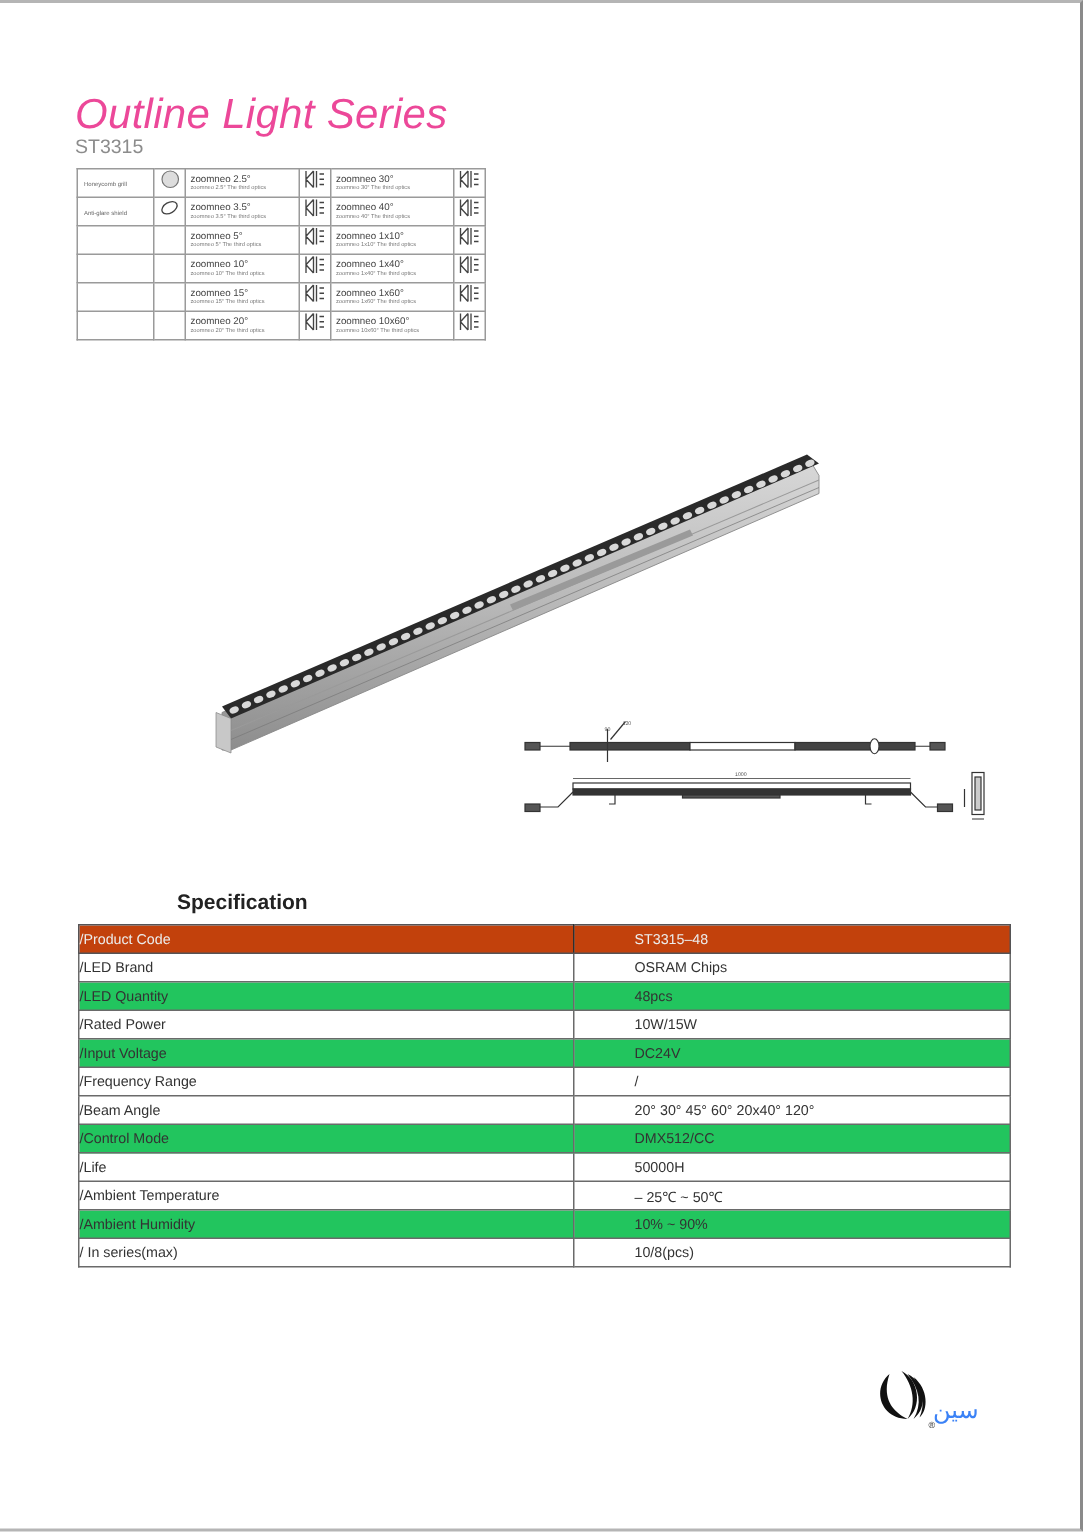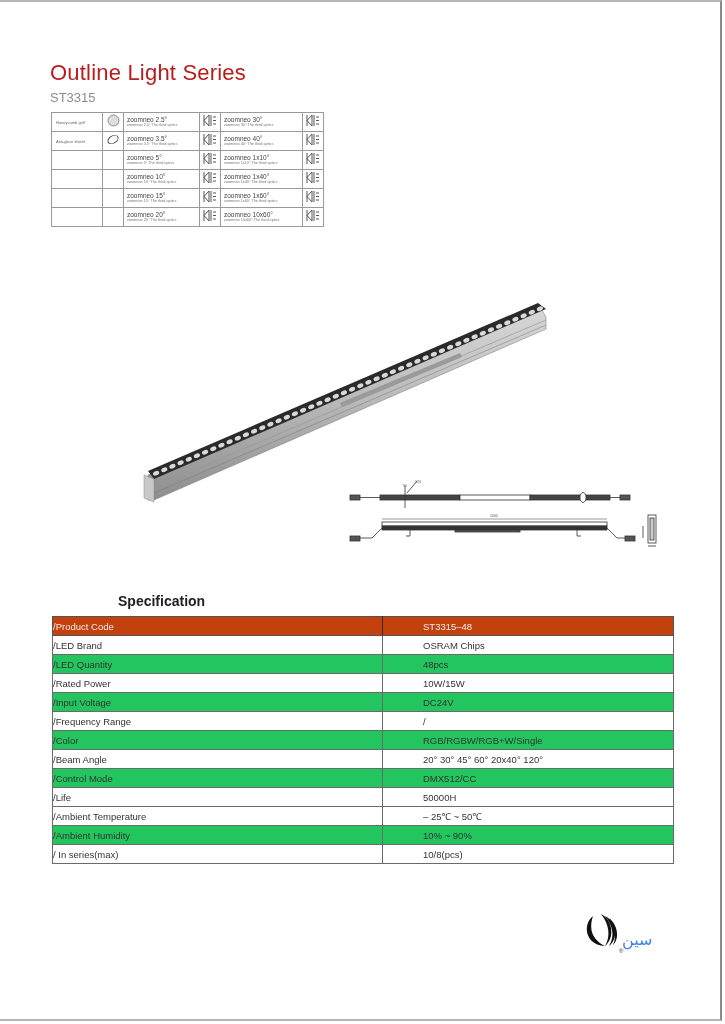--- a/index.html
+++ b/index.html
@@ -7,21 +7,21 @@
     width: 725px; height: 1024px; position: relative; overflow: hidden;
     background: #ffffff;
     font-family: "Liberation Sans", sans-serif;
     color: #333;
   }
   .page-frame {
     position: absolute; left: 0; top: 0; width: 722px; height: 1021px;
     border-top: 2px solid #b5b5b5; border-bottom: 2px solid #b5b5b5; border-right: 2px solid #8a8a8a;
     box-sizing: border-box;
   }
-  .title { position: absolute; left: 50px; top: 60px; font-size: 22px; color: #b91c1c; font-weight: normal; letter-spacing: 0.2px; }
+  .title { position: absolute; left: 50px; top: 60px; font-size: 28px; color: #ec4899; font-weight: normal; letter-spacing: 0.2px; font-style: italic; }
   .subtitle { position: absolute; left: 50px; top: 90px; font-size: 13px; color: #8c8c8c; }
 
   
   .optics { position: absolute; left: 51px; top: 112px; border-collapse: collapse; }
   .optics td { border: 1px solid #9a9a9a; height: 18px; padding: 0; vertical-align: middle; }
   .optics td.acc-label { width: 46px; font-size: 4px; color: #666; padding-left: 4px; }
   .optics td.acc-icon { width: 20px; text-align: center; }
   .optics td.opt-name { width: 72px; padding-left: 3px; }
   .optics td.opt-icon { width: 20px; text-align: center; }
   .optics td.opt-name2 { width: 78px; padding-left: 3px; }
@@ -302,24 +302,20 @@
         <td class="value">10W/15W</td>
       </tr>
       <tr class="alt">
         <td class="label ind-2">/Input Voltage</td>
         <td class="value">DC24V</td>
       </tr>
       <tr class="">
         <td class="label ind-3">/Frequency Range</td>
         <td class="value">/</td>
       </tr>
-      <tr class="alt">
-        <td class="label ind-3">/Color</td>
-        <td class="value">RGB/RGBW/RGB+W/Single</td>
-      </tr>
       <tr class="">
         <td class="label ind-2">/Beam Angle</td>
         <td class="value">20°  30°  45°  60°  20x40°  120°</td>
       </tr>
       <tr class="alt">
         <td class="label ind-2">/Control Mode</td>
         <td class="value">DMX512/CC</td>
       </tr>
       <tr class="">
         <td class="label ind-2">/Life</td>

